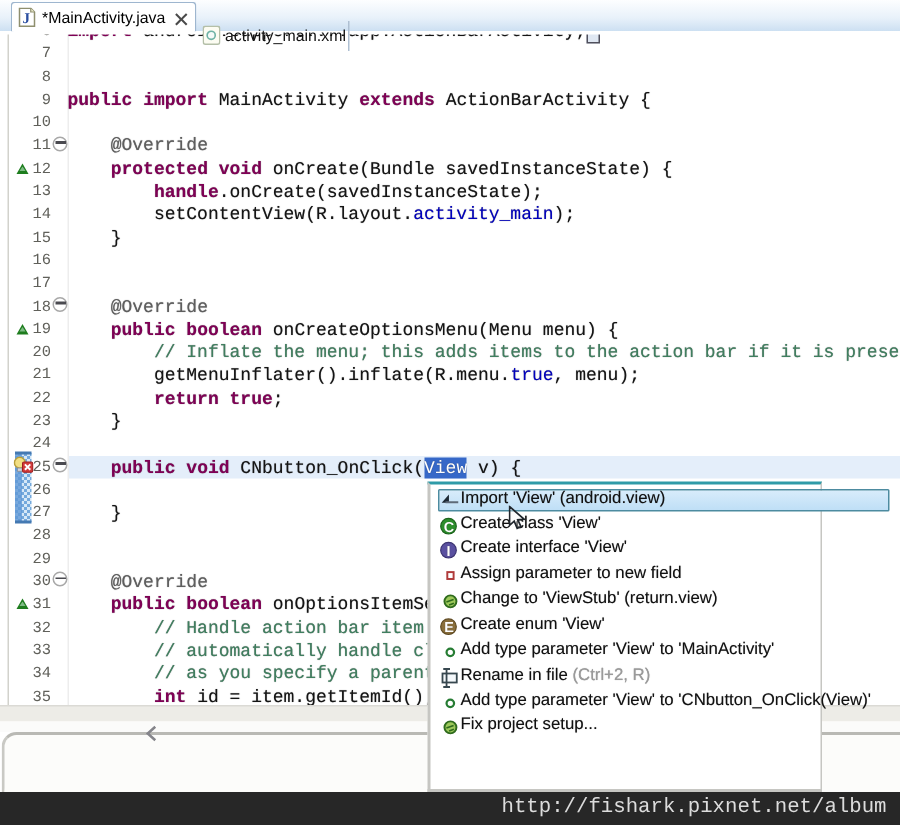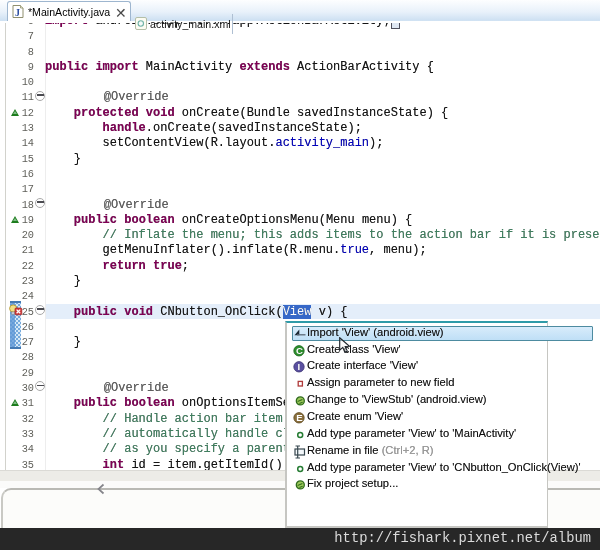--- a/index.html
+++ b/index.html
@@ -4,21 +4,21 @@
 <style>
   html,body{margin:0;padding:0;}
   body{width:600px;height:550px;position:relative;overflow:hidden;background:#fff;font-family:"Liberation Sans",sans-serif;}
   #editor{position:absolute;left:0;top:21px;width:600px;height:449px;background:#ffffff;overflow:hidden;}
   #curline{position:absolute;left:46px;top:283px;width:554px;height:15px;background:#e4eefa;}
   pre{margin:0;font-family:"Liberation Mono",monospace;line-height:15.3px;}
   #nums{position:absolute;top:-7.05px;left:0;width:34px;text-align:right;font-size:10.3px;color:#60605a;}
   #code{position:absolute;top:-7.05px;left:45px;font-size:12px;color:#141414;text-shadow:0 0 0.6px rgba(20,20,20,0.55);}
   .k{color:#7f0055;font-weight:bold;text-align:center;}
   .c{color:#3f7f5f;}
-  .a{color:#5e5e5e;margin-left:30px;}
+  .a{color:#5e5e5e;}
   .f{color:#0000c0;}
   .sel{background:#3668c8;color:#ffffff;margin-top:12px;}
   #sq6{position:absolute;left:390.5px;top:-4px;width:7px;height:9.5px;border:1.4px solid #50505c;background:#dfe7f2;}
   #gutline{position:absolute;left:5px;top:0;width:1px;height:449px;background:#d2d2cc;}
   #foldline{position:absolute;left:45px;top:0;width:1px;height:449px;background:#ededed;}
   .fold{position:absolute;left:35px;width:8px;height:8px;border:1px solid #a8a8a8;border-radius:50%;background:#fff;}
   .fold:after{content:"";position:absolute;left:0.5px;top:2.8px;width:7px;height:1.6px;background:#4a4a50;}
   .tri{position:absolute;left:11px;width:0;height:0;border-left:4.5px solid transparent;border-right:4.5px solid transparent;border-bottom:7px solid #1e7d1e;}
   .tri:after{content:"";position:absolute;left:-2.2px;top:2.4px;width:0;height:0;border-left:2.2px solid transparent;border-right:2.2px solid transparent;border-bottom:3.6px solid #7fbc86;}
   #hatch{position:absolute;left:10px;top:281px;width:11px;height:46px;background:linear-gradient(90deg, rgba(96,152,214,0.8) 0 42%, rgba(96,152,214,0) 42%), repeating-conic-gradient(#74a9dc 0% 25%, #d6e8f7 0% 50%) 0 0/4px 4px;}
@@ -182,21 +182,21 @@
     <svg width="14" height="14" viewBox="0 0 14 14" style="left:0px;top:1px;">
       <rect x="5.2" y="4.4" width="4.2" height="4.6" fill="#fff" stroke="#b03a3a" stroke-width="1.3"></rect>
     </svg>
     <span class="t">Assign parameter to new field</span>
   </div>
   <div class="prow" style="top:70.1px">
     <svg width="14" height="14" viewBox="0 0 14 14" style="left:0px;top:1px;">
       <circle cx="7.3" cy="6.9" r="4" fill="#9cc85a" stroke="#2f6b1d" stroke-width="1.3"></circle>
       <path d="M4.6 7.4 L9.4 5.6 M6.4 9.4 L9.6 8.2" stroke="#2f6b1d" stroke-width="1.1"></path>
     </svg>
-    <span class="t">Change to 'ViewStub' (android.view)</span>
+    <span class="t">Change to 'ViewStub' (return.view)</span>
   </div>
   <div class="prow" style="top:87px">
     <svg width="14" height="14" viewBox="0 0 14 14" style="left:0px;top:1px;">
       <circle cx="6" cy="6.8" r="5.2" fill="#8a6f3c" stroke="#5f4a22" stroke-width="0.8"></circle>
       <text x="3.2" y="10.4" font-size="9.6" font-weight="bold" fill="#fff" font-family="Liberation Sans,sans-serif">E</text>
     </svg>
     <span class="t">Create enum 'View'</span>
   </div>
   <div class="prow" style="top:103.8px">
     <svg width="14" height="14" viewBox="0 0 14 14" style="left:0px;top:1px;">

